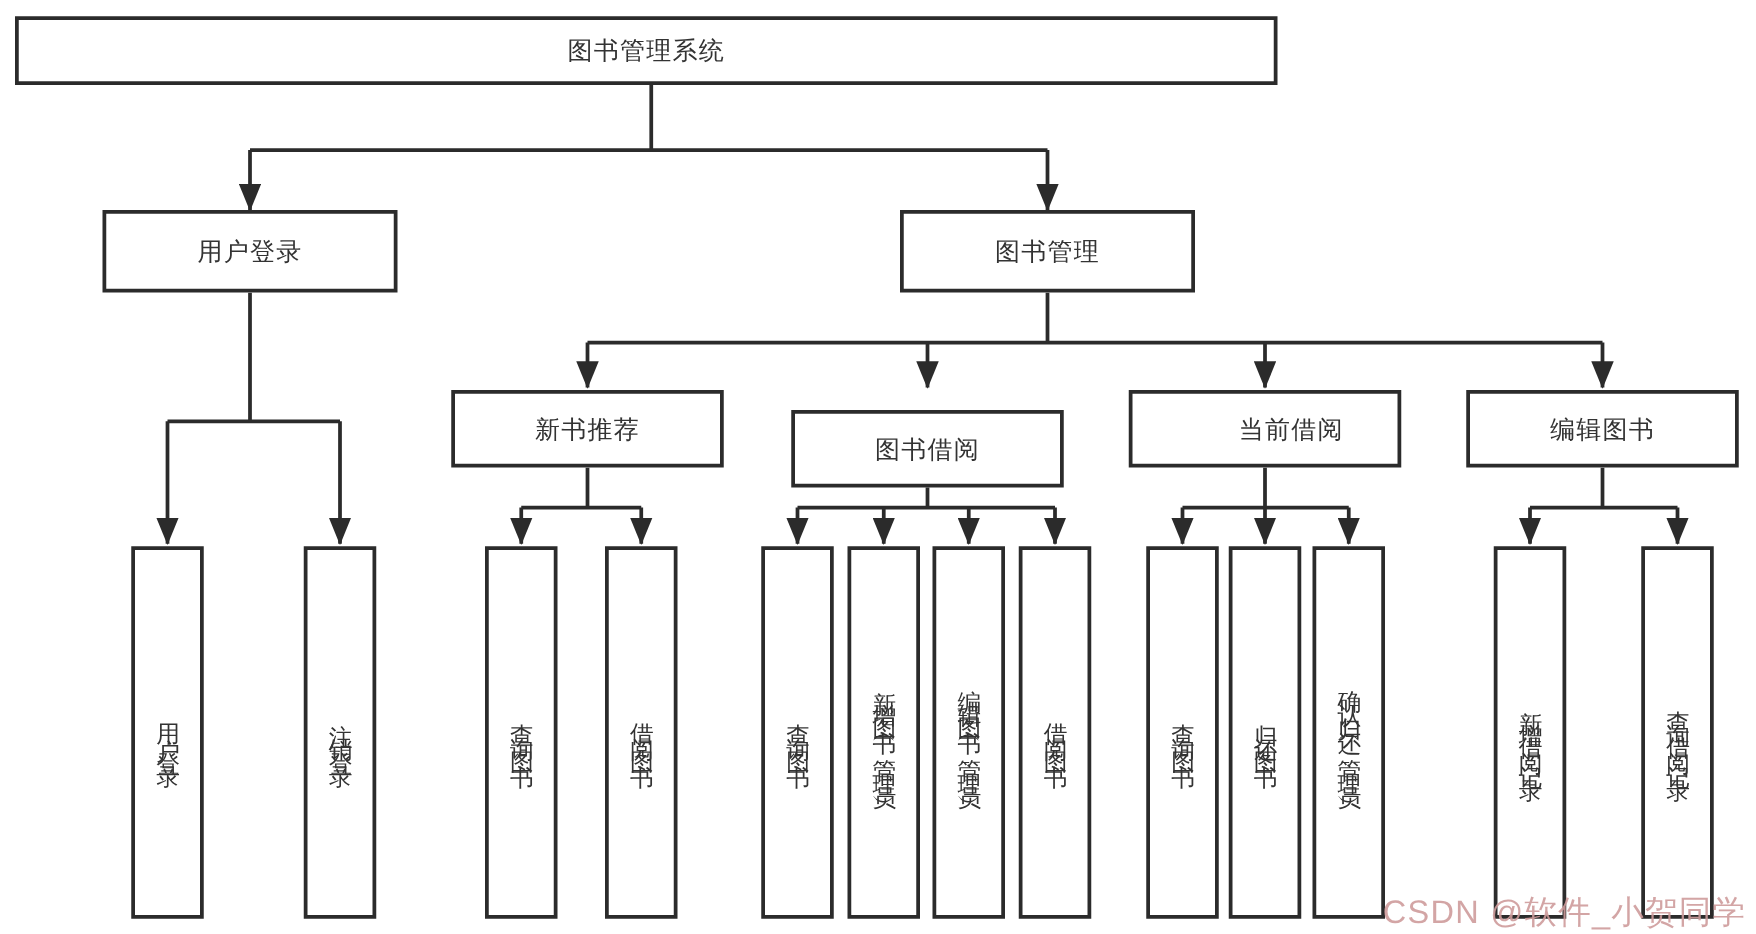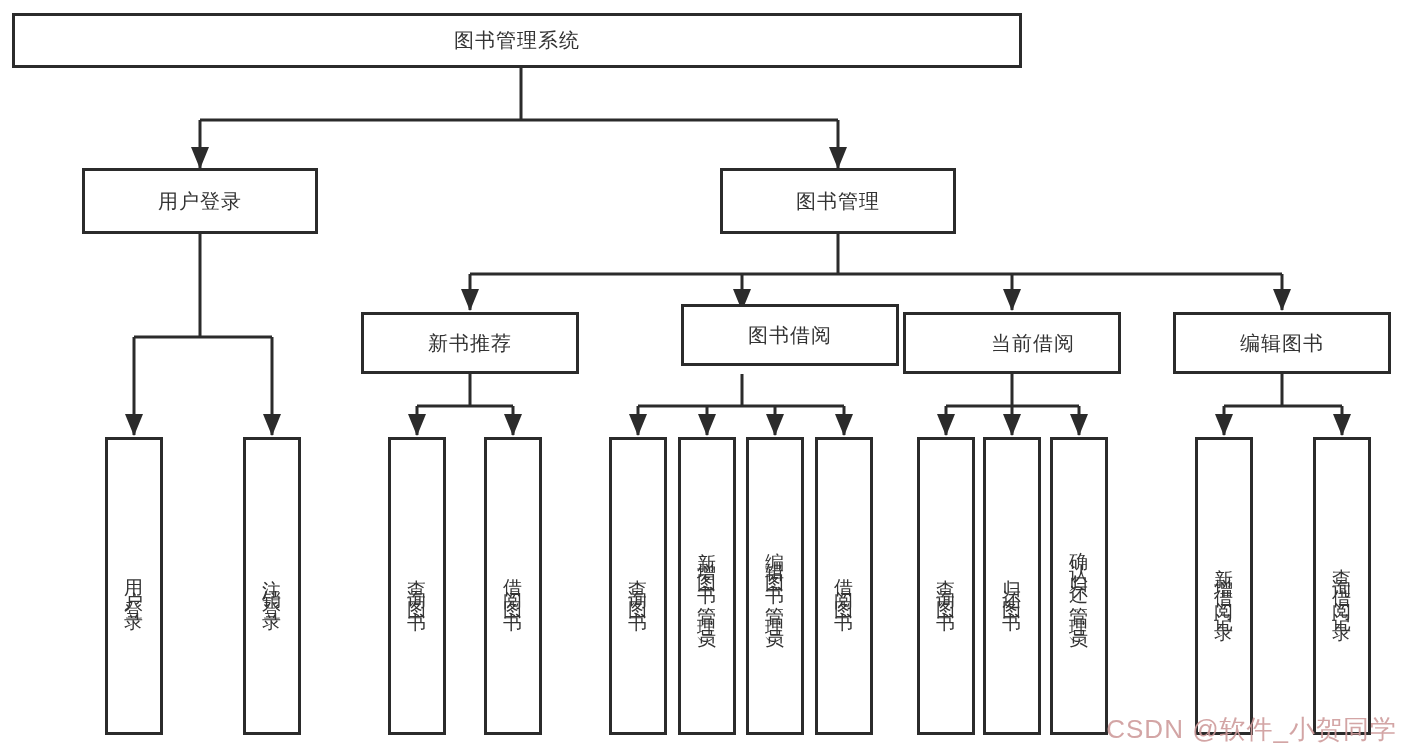--- a/index.html
+++ b/index.html
@@ -115,21 +115,21 @@
   <div class="node hbox" style="left:82px; top:168px; width:236px; height:66px;">
     <span>用户登录</span>
   </div>
   <div class="node hbox" style="left:361px; top:312px; width:218px; height:62px;">
     <span>新书推荐</span>
   </div>
 
   <div class="node hbox" style="left:720px; top:168px; width:236px; height:66px;">
     <span>图书管理</span>
   </div>
-  <div class="node hbox" style="left:633px; top:304px; width:218px; height:62px;margin-left:48px;">
+  <div class="node hbox" style="left:633px; top:328px; width:218px; height:62px;">
     <span>图书借阅</span>
   </div>
   <div class="node hbox" style="left:903px; top:312px; width:218px; height:62px;padding-left:42px;">
     <span>当前借阅</span>
   </div>
   <div class="node hbox" style="left:1173px; top:312px; width:218px; height:62px;">
     <span>编辑图书</span>
   </div>
 
   <div class="node leaf" style="left:105px;">

